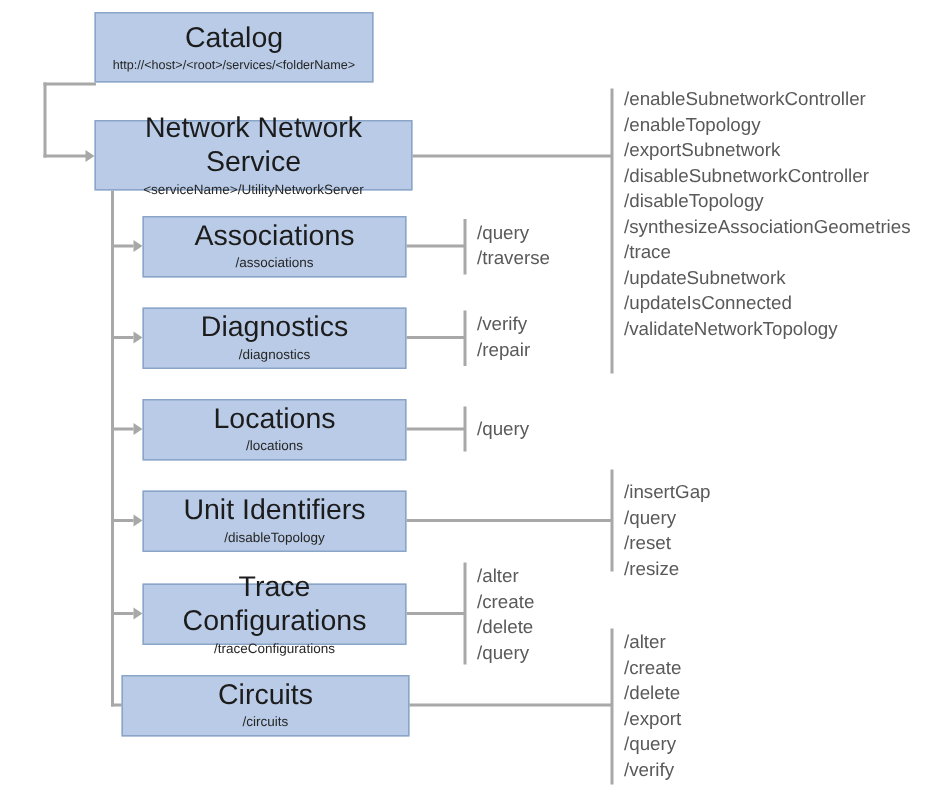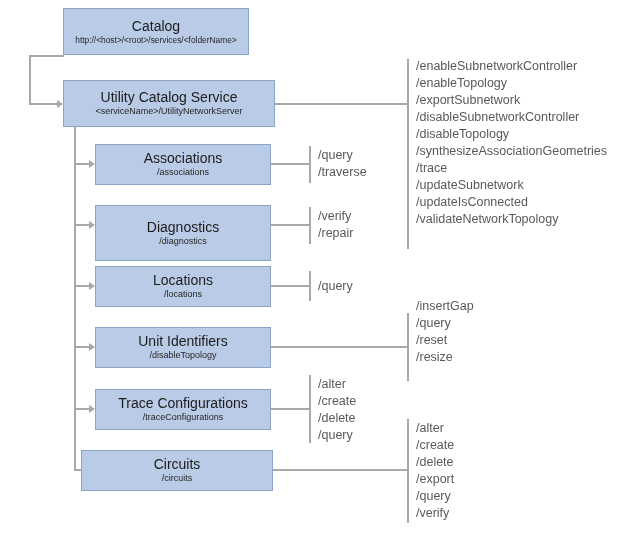--- a/index.html
+++ b/index.html
@@ -1,20 +1,20 @@
 <!DOCTYPE html>
 <html><head>
 <meta charset="utf-8">
 <style>
   html,body{margin:0;padding:0;background:#ffffff;}
   .canvas{position:relative;width:626px;height:537px;background:#ffffff;overflow:hidden;
           font-family:"Liberation Sans",sans-serif;}
   .node{position:absolute;background:#b9cbe6;border:1.5px solid #8aa5c8;box-sizing:border-box;
         display:flex;flex-direction:column;align-items:center;justify-content:center;text-align:center;}
-  .node-title{font-size:14px;color:#1c1c1c;line-height:1.2;}
+  .node-title{font-size:19px;color:#1c1c1c;line-height:1.2;}
   .node-subtitle{font-size:9px;color:#262626;line-height:1.25;text-align:center;}
   .node-subtitle.xs{font-size:8.4px;}
   .line{position:absolute;background:#a8a8a8;}
   .arrow{position:absolute;width:0;height:0;border-top:4px solid transparent;
          border-bottom:4px solid transparent;border-left:6px solid #a8a8a8;}
   .ops{position:absolute;font-size:12.5px;line-height:17px;color:#595959;white-space:nowrap;}
 </style>
 </head>
 <body>
 
@@ -65,30 +65,30 @@
 
   <div class="line" style="left:271px;top:469px;width:137px;height:2px"></div>
   <div class="line" style="left:407px;top:419px;width:2px;height:104px"></div>
 
   <div class="node" style="left:63px;top:8px;width:186px;height:47px">
     <div class="node-title">Catalog</div>
     <div class="node-subtitle xs">http://&lt;host&gt;/&lt;root&gt;/services/&lt;folderName&gt;</div>
   </div>
 
   <div class="node" style="left:63px;top:80px;width:212px;height:47px">
-    <div class="node-title">Utility Catalog Service</div>
+    <div class="node-title">Network Network Service</div>
     <div class="node-subtitle">&lt;serviceName&gt;/UtilityNetworkServer</div>
   </div>
 
   <div class="node" style="left:95px;top:144px;width:176px;height:41px">
     <div class="node-title">Associations</div>
     <div class="node-subtitle">/associations</div>
   </div>
 
-  <div class="node" style="left:95px;top:205px;width:176px;height:56px">
+  <div class="node" style="left:95px;top:205px;width:176px;height:41px">
     <div class="node-title">Diagnostics</div>
     <div class="node-subtitle">/diagnostics</div>
   </div>
 
   <div class="node" style="left:95px;top:266px;width:176px;height:41px">
     <div class="node-title">Locations</div>
     <div class="node-subtitle">/locations</div>
   </div>
 
   <div class="node" style="left:95px;top:327px;width:176px;height:41px">
@@ -126,21 +126,21 @@
 
   <div class="ops" style="left:318px;top:208px">
     <div>/verify</div>
     <div>/repair</div>
   </div>
 
   <div class="ops" style="left:318px;top:278px">
     <div>/query</div>
   </div>
 
-  <div class="ops" style="left:416px;top:298px">
+  <div class="ops" style="left:416px;top:320px">
     <div>/insertGap</div>
     <div>/query</div>
     <div>/reset</div>
     <div>/resize</div>
   </div>
 
   <div class="ops" style="left:318px;top:376px">
     <div>/alter</div>
     <div>/create</div>
     <div>/delete</div>

